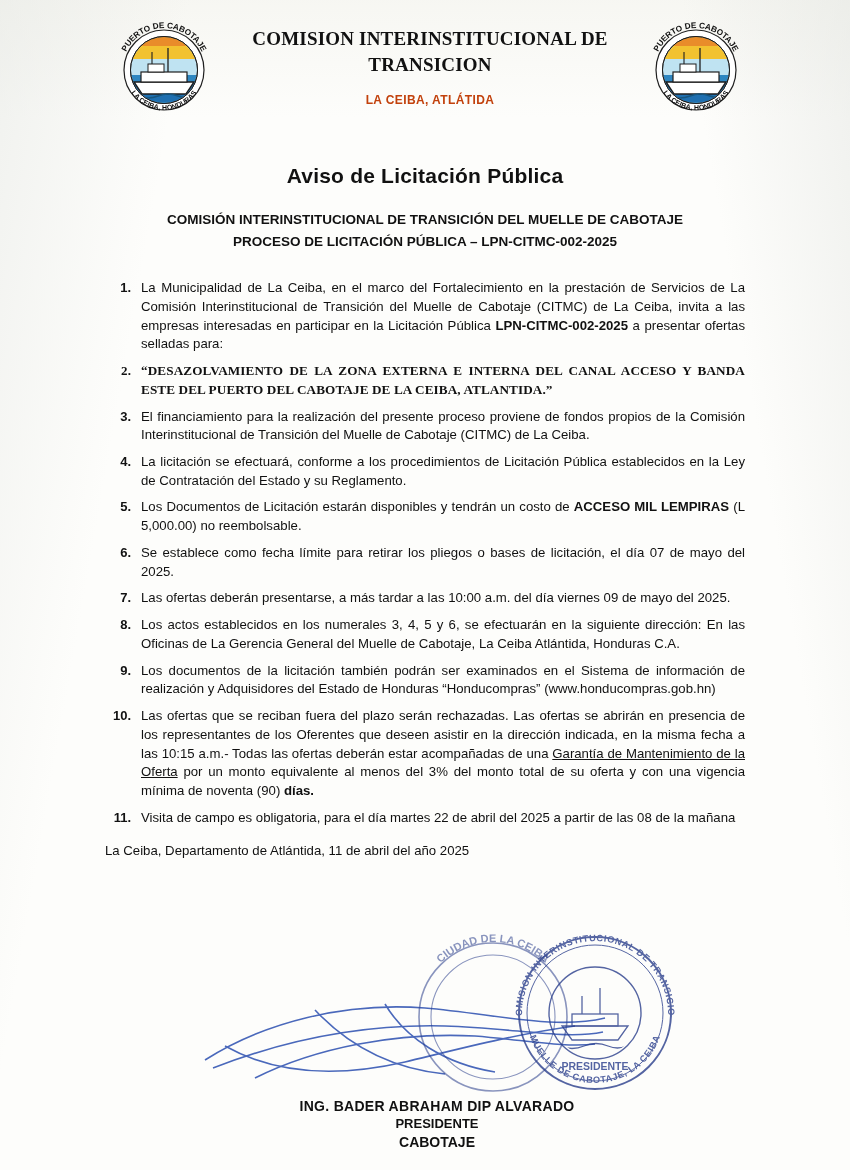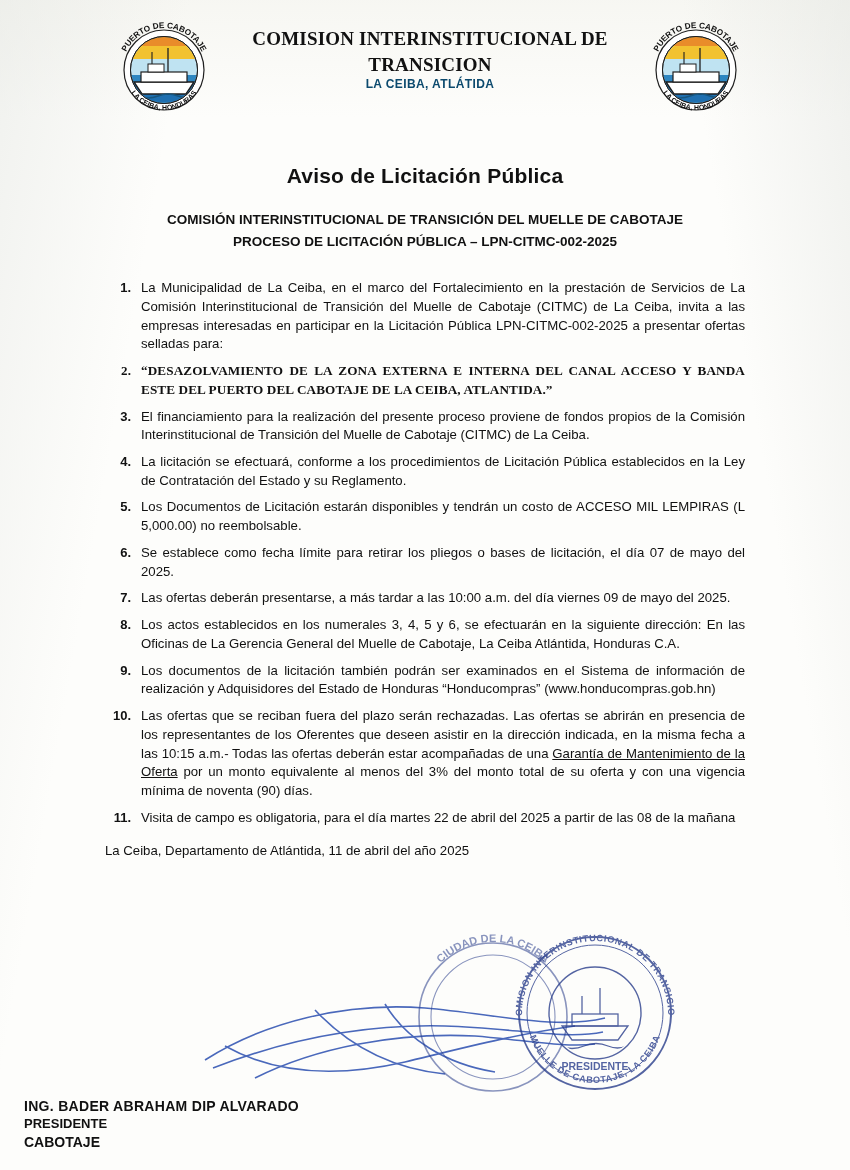--- a/index.html
+++ b/index.html
@@ -64,26 +64,26 @@
     line-height: 1.35;
   }
   .header-sub {
     font-family: "Liberation Serif", serif;
     font-weight: bold;
     font-size: 19px;
     line-height: 1.35;
     color: #111;
   }
   .header-city {
-    margin-top: 0;
+    margin-top: 16px;
     font-family: "Liberation Sans", sans-serif;
     font-weight: bold;
     font-size: 12px;
     letter-spacing: 0.4px;
-    color: #0c4a6e;
+    color: #c2410c;
   }
 
   
   .doc-title {
     text-align: center;
     font-size: 21px;
     font-weight: bold;
     margin-top: 24px;
     letter-spacing: 0.2px;
   }
@@ -132,35 +132,36 @@
     font-size: 13px;
   }
   li.quote-item {
     font-family: "Liberation Serif", serif;
     font-weight: bold;
     font-size: 16.5px;
     line-height: 1.42;
     text-align: justify;
     letter-spacing: 0.1px;
   }
-  b, strong { font-weight: normal; margin-top: 40px; }
+  b, strong { font-weight: bold; margin-top: 40px; }
   .u { text-decoration: underline; }
 
   
   .closing {
     margin: 16px 105px 0 105px;
     font-size: 13.2px;
   }
 
   
   .sig-area {
     position: absolute;
     left: 0;
     right: 0;
     bottom: 18px;
+    text-align: center;
     padding-left: 24px;
   }
   .sig-name {
     font-size: 14px;
     font-weight: bold;
     letter-spacing: 0.3px;
   }
   .sig-role {
     font-size: 13px;
     font-weight: bold;

